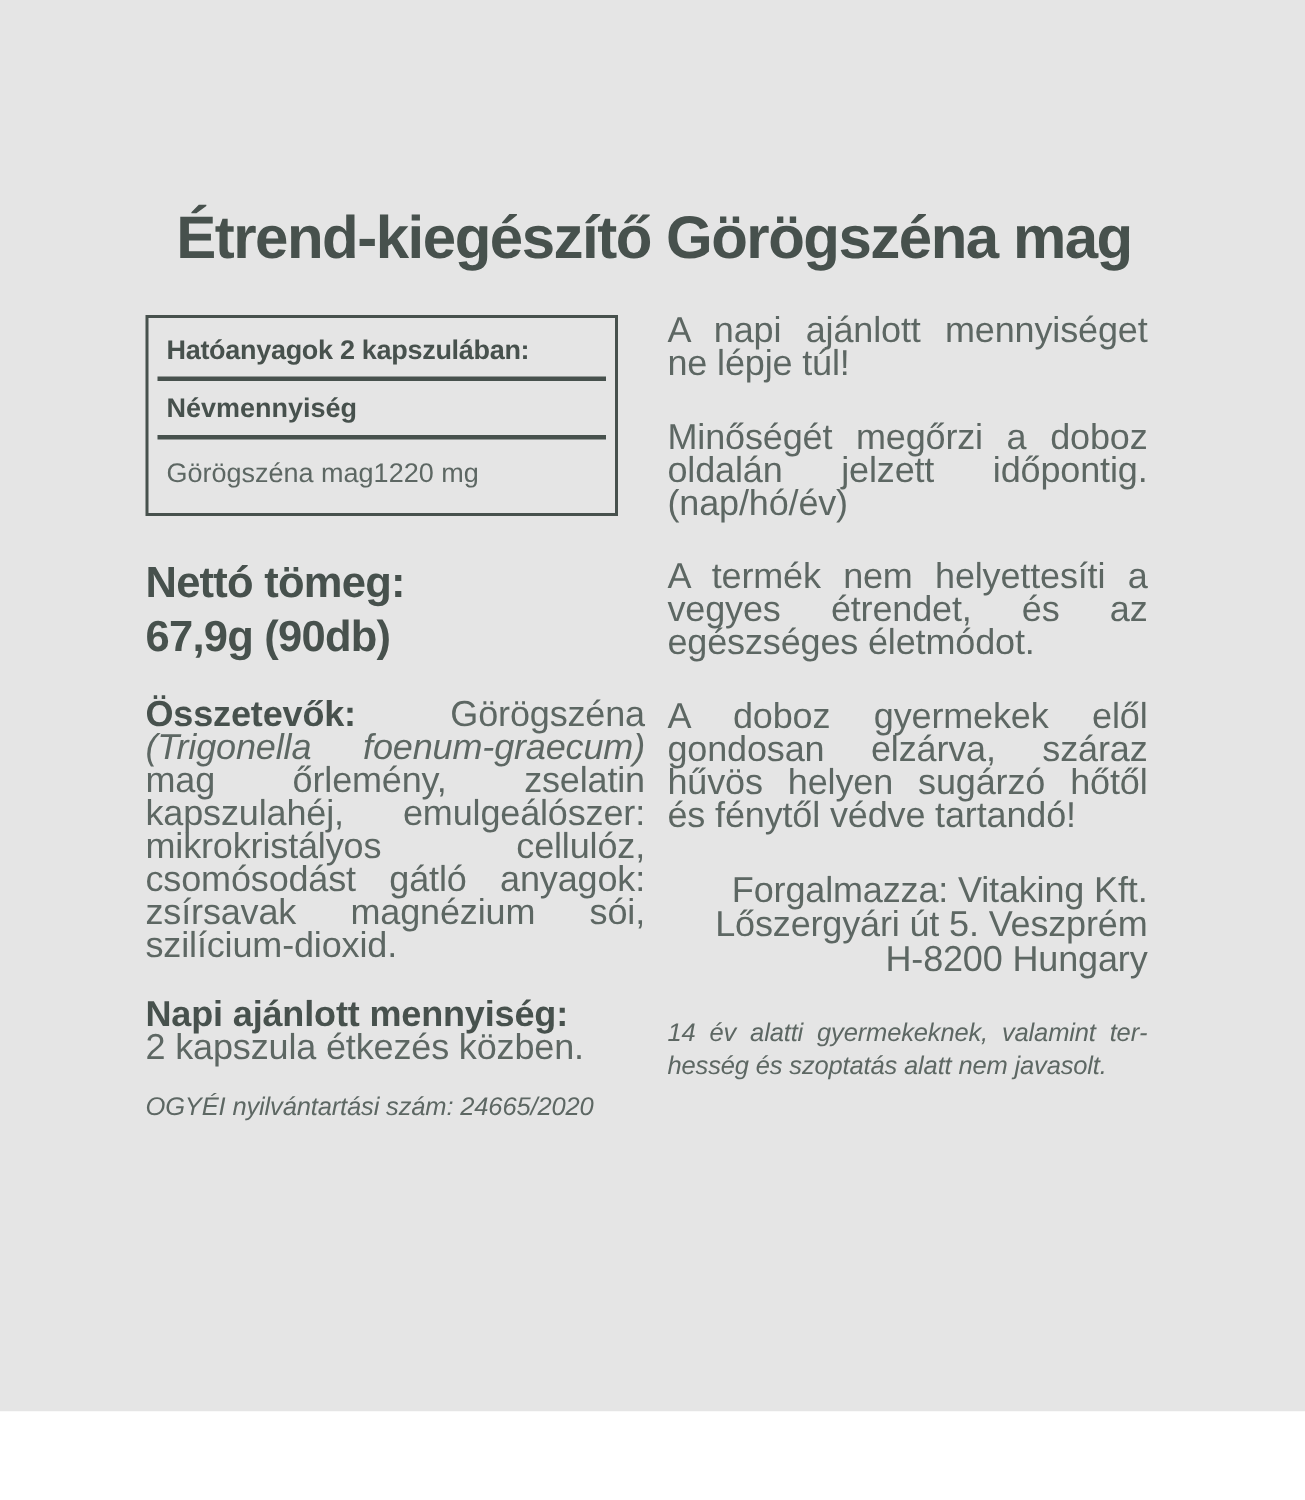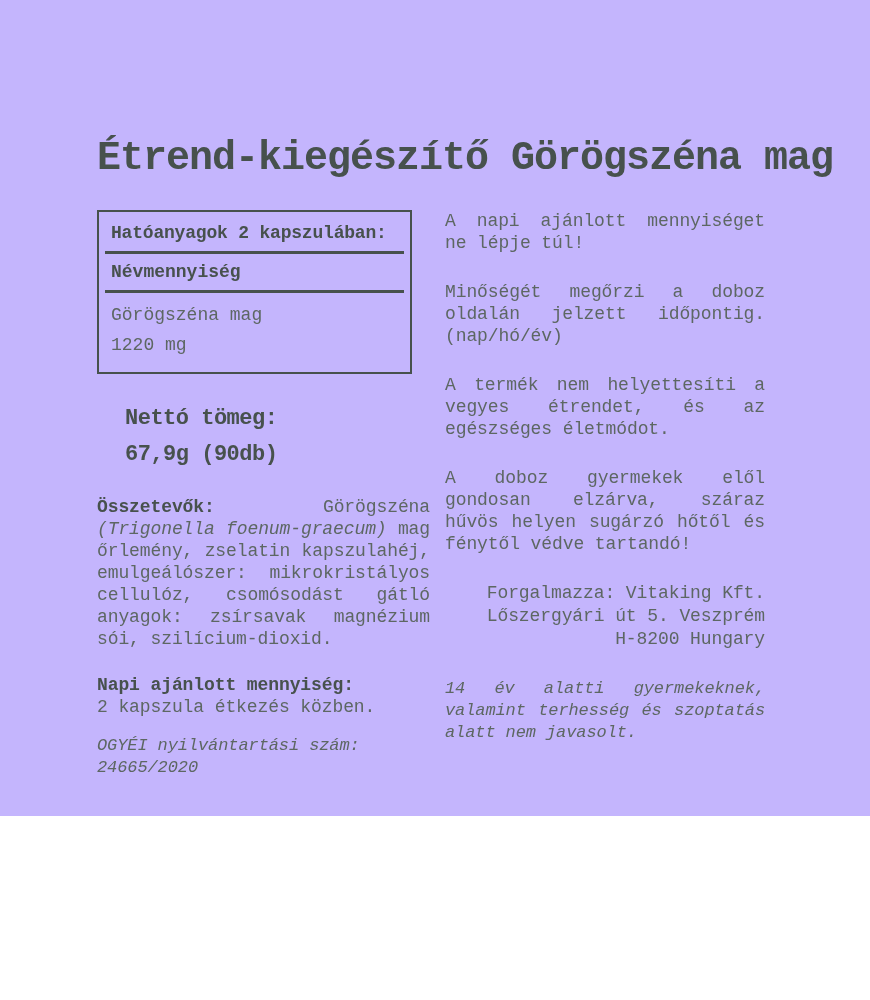--- a/index.html
+++ b/index.html
@@ -1,22 +1,22 @@
 <!DOCTYPE html>
 <html lang="hu" style="--heading-color: #47514d; --body-color: #5d6763;"><head>
 <meta charset="utf-8">
 <style>
   * { box-sizing: border-box; }
   html, body { margin: 0; padding: 0; background: #ffffff; }
   .sheet {
     position: relative;
     width: 870px;
-    height: 816px;
-    background: #c4b5fd;
-    font-family: Liberation Mono, monospace;
+    height: 941px;
+    background: #e5e5e5;
+    font-family: Liberation Sans, sans-serif;
     color: var(--body-color, #5d6763);
     overflow: hidden;
   }
   .content { padding: 136px 95px 0 97px; }
 
   .page-title {
     margin: 0;
     text-align: center;
     font-size: 40px;
     line-height: 46px;
@@ -34,33 +34,32 @@
   .ing-table {
     width: 315px;
     border: 2px solid var(--heading-color, #47514d);
     padding: 8px 12px 12px;
     color: var(--heading-color, #47514d);
   }
   .t-title { font-size: 18px; line-height: 26px; font-weight: bold; letter-spacing: -0.2px; }
   .t-rule  { height: 3px; background: var(--heading-color, #47514d); margin: 5px -6px; }
   .t-row   { display: flex; font-size: 18px; line-height: 26px; }
   .t-head  { font-weight: bold; }
-  .t-data  { line-height: 30px; padding-top: 2px; color: var(--body-color, #5d6763); flex-direction: column; }
+  .t-data  { line-height: 30px; padding-top: 2px; color: var(--body-color, #5d6763); }
 
   .net-weight {
     margin-top: 27px;
-    font-size: 22px;
+    font-size: 29px;
     line-height: 36px;
     font-weight: bold;
     letter-spacing: -0.5px;
     color: var(--heading-color, #47514d);
-    margin-left: 28px;
   }
 
-  .body-text { font-size: 18px; line-height: 22px; letter-spacing: -0.1px; margin: 0; hyphens: manual; }
+  .body-text { font-size: 24px; line-height: 22px; letter-spacing: -0.1px; margin: 0; hyphens: manual; }
   .just { text-align: justify; }
   .ital { font-style: italic; }
 
   .ingredients { margin-top: 23px; }
   .ingredients strong { color: var(--heading-color, #47514d); }
 
   .daily { margin-top: 24px; }
   .daily .lbl { font-weight: bold; color: var(--heading-color, #47514d); }
 
   .ogyei { margin-top: 17px; font-size: 17px; }

